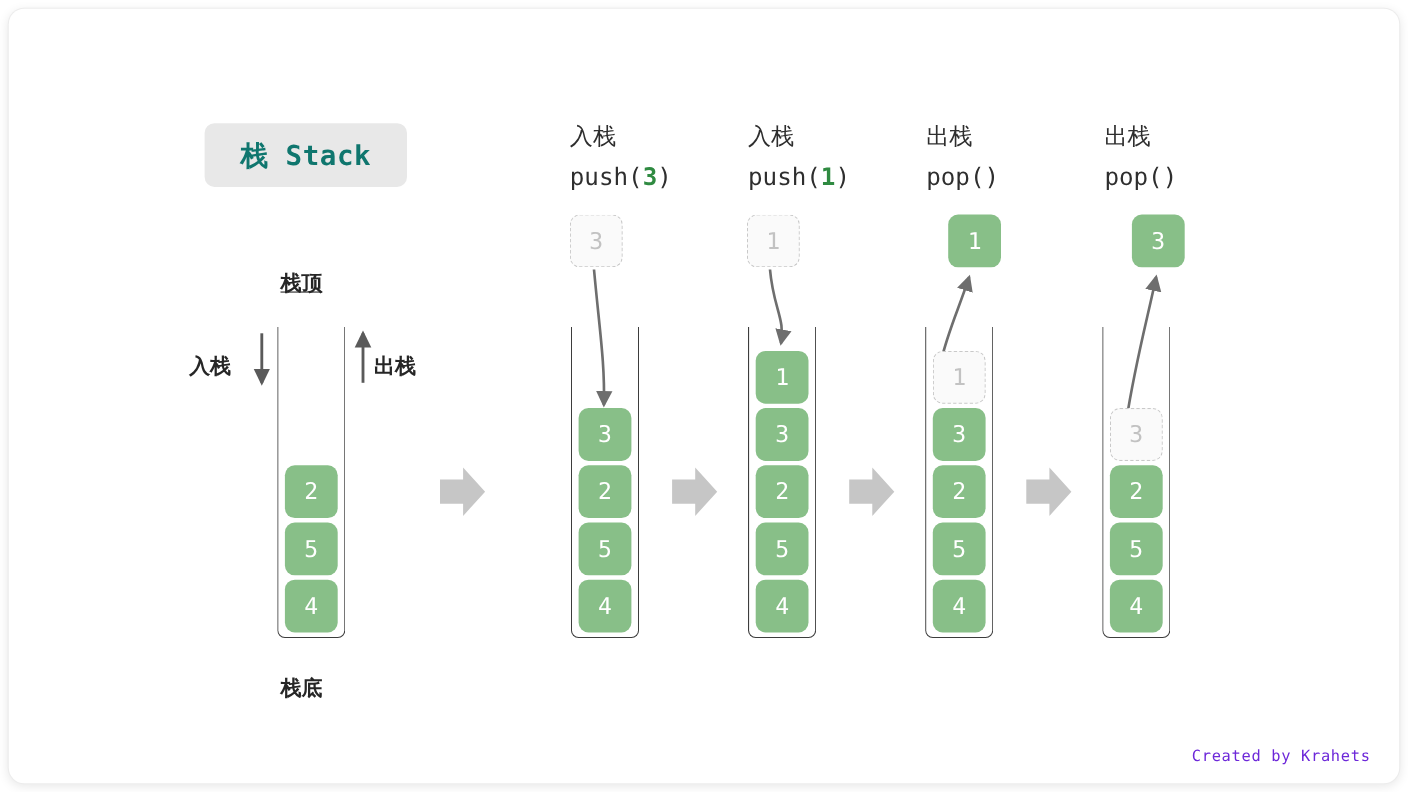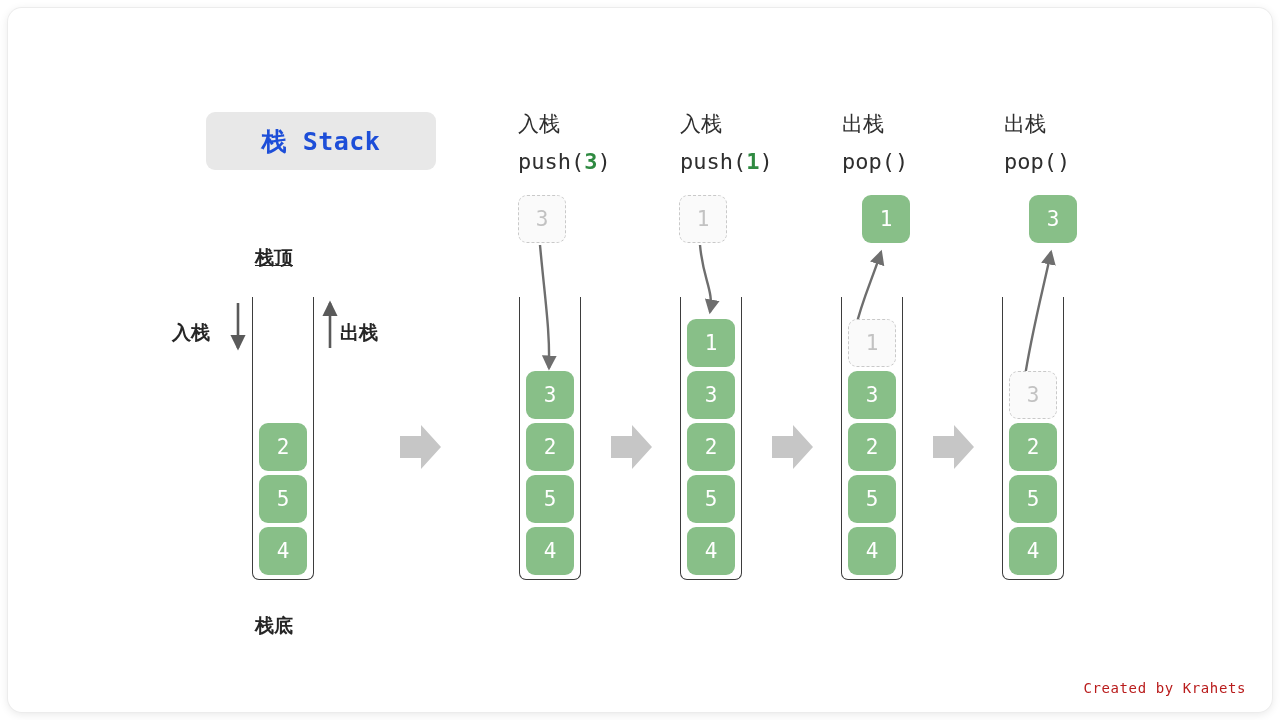--- a/index.html
+++ b/index.html
@@ -10,25 +10,25 @@
   }
   #frame{
     position:absolute;left:8px;top:8px;width:1264px;height:704px;
     background:#ffffff;border-radius:14px;
     box-shadow:0 0 0 1px #ececec, 0 2px 10px rgba(0,0,0,0.10);
   }
   #canvas{position:absolute;left:0;top:0;width:1280px;height:720px;}
 
   
   .title-chip{
-    position:absolute;left:186px;top:112px;width:230px;height:58px;
+    position:absolute;left:186px;top:112px;width:184px;height:58px;
     background:#e8e8e8;border-radius:9px;
     display:flex;align-items:center;justify-content:center;
     font-family:"DejaVu Sans Mono","Liberation Mono",monospace;
-    font-size:25px;font-weight:700;color:#1d4ed8;letter-spacing:.5px;margin-left:20px;
+    font-size:25px;font-weight:700;color:#0f766e;letter-spacing:.5px;
   }
 
   
   .cjk-bold{
     font-family:"DejaVu Sans","Liberation Sans",sans-serif;
     font-weight:700;color:#262626;font-size:19px;white-space:nowrap;
   }
   .col-head{
     position:absolute;
     font-family:"DejaVu Sans Mono","Liberation Mono",monospace;
@@ -59,21 +59,21 @@
   .cell.ghost{
     background:#fafafa;color:#c2c2c2;
     border:1.6px dashed #c9c9c9;
   }
 
   .flow-svg{position:absolute;left:0;top:0;width:1280px;height:720px;pointer-events:none;}
 
   .footer{
     position:absolute;right:34px;bottom:24px;
     font-family:"DejaVu Sans Mono","Liberation Mono",monospace;
-    font-size:14px;color:#b91c1c;letter-spacing:.6px;white-space:nowrap;
+    font-size:14px;color:#6d28d9;letter-spacing:.6px;white-space:nowrap;
   }
 </style>
 </head>
 <body>
 
 <div id="frame"></div>
 <div id="canvas">
 
   <svg class="flow-svg" viewBox="0 0 1280 720">
     <defs>

